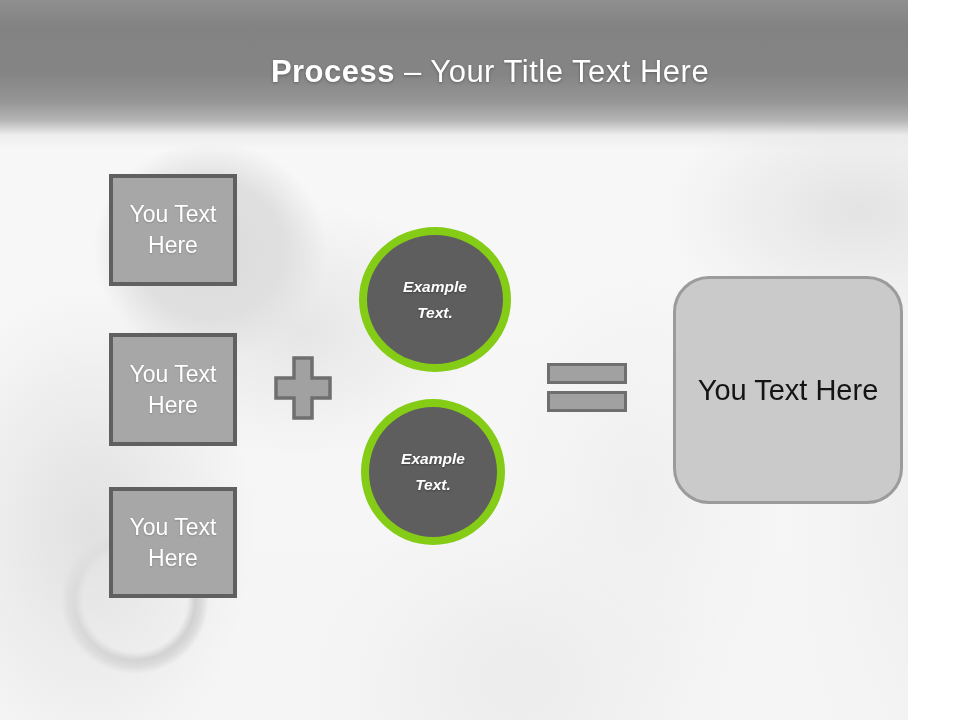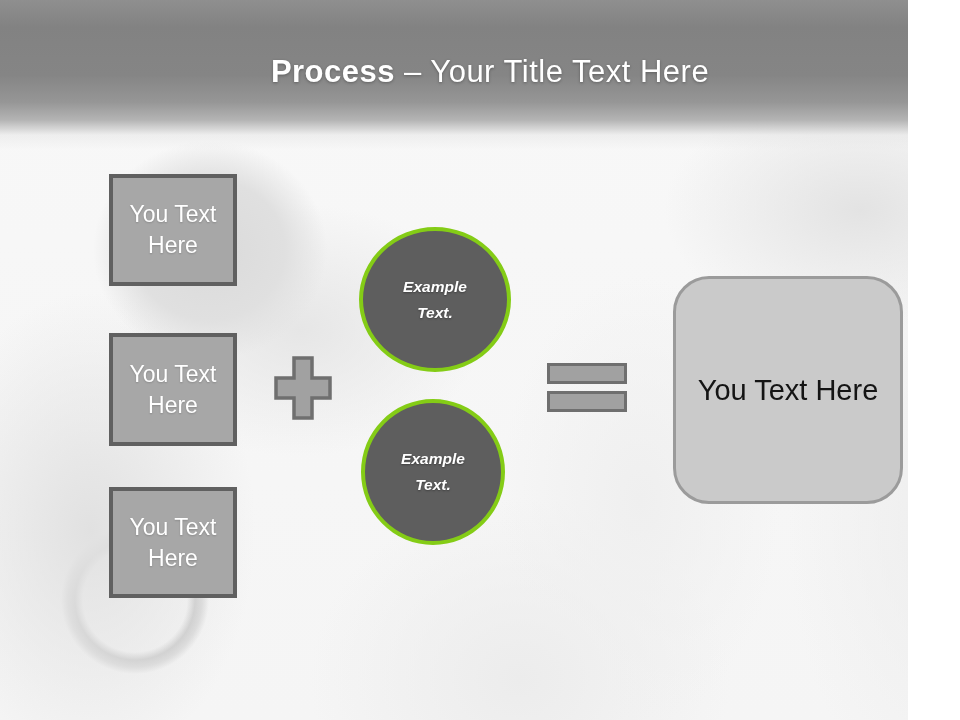--- a/index.html
+++ b/index.html
@@ -75,21 +75,21 @@
 
   
   .plus-svg { position: absolute; left: 273px; top: 355px; }
 
   
   .circle {
     position: absolute;
     box-sizing: border-box;
     border-radius: 50%;
     background: #5e5e5e;
-    border: 4px solid #84cc16;
+    border: 8px solid #84cc16;
     color: #ffffff;
     font-weight: bold;
     font-style: italic;
     font-size: 15.5px;
     line-height: 26px;
     text-align: center;
     display: flex;
     align-items: center;
     justify-content: center;
     text-shadow: 0 1px 2px rgba(0,0,0,0.35);

